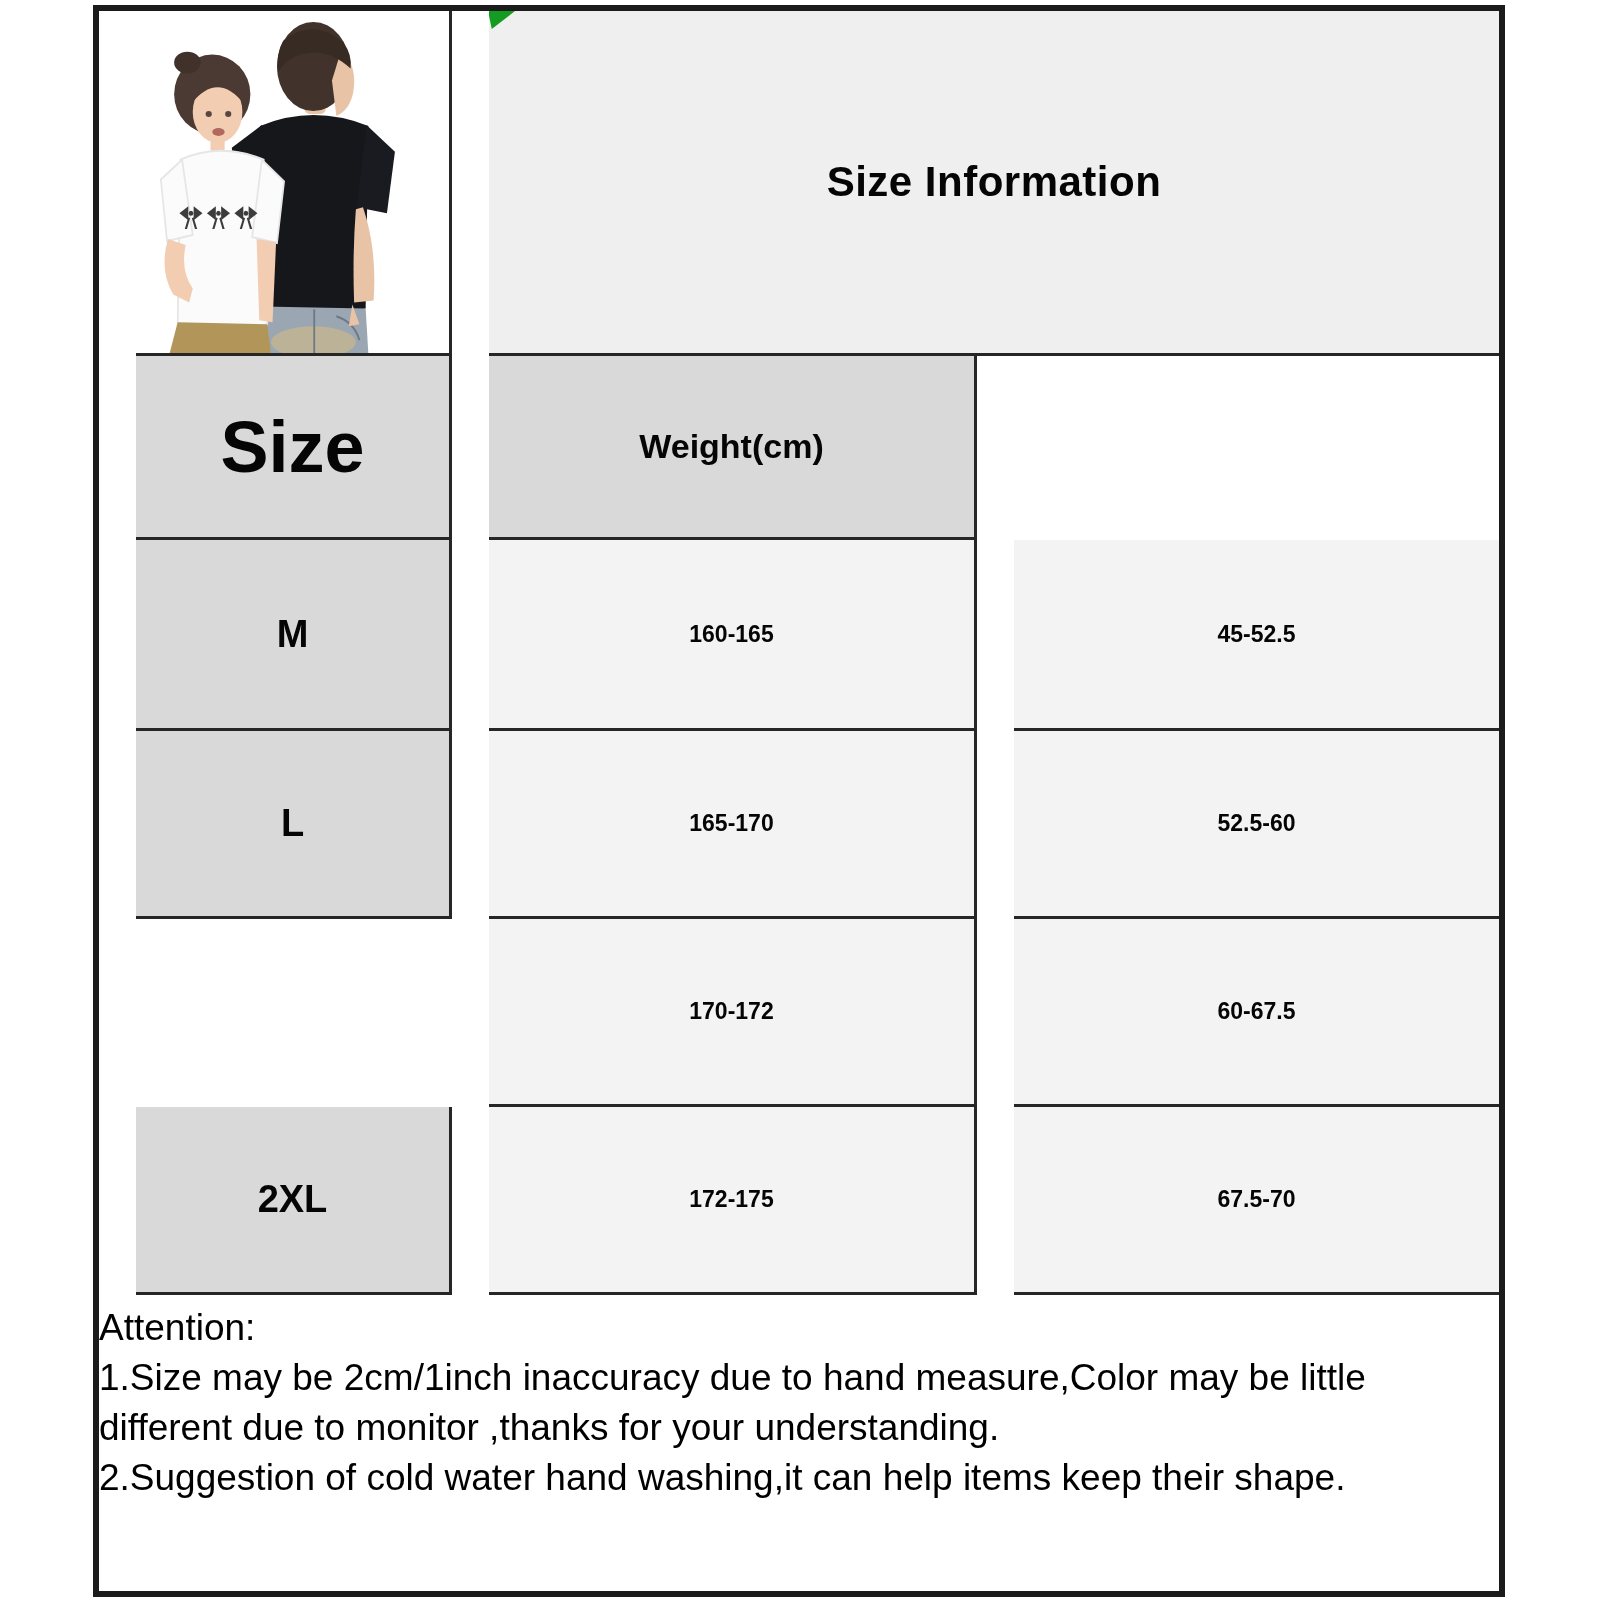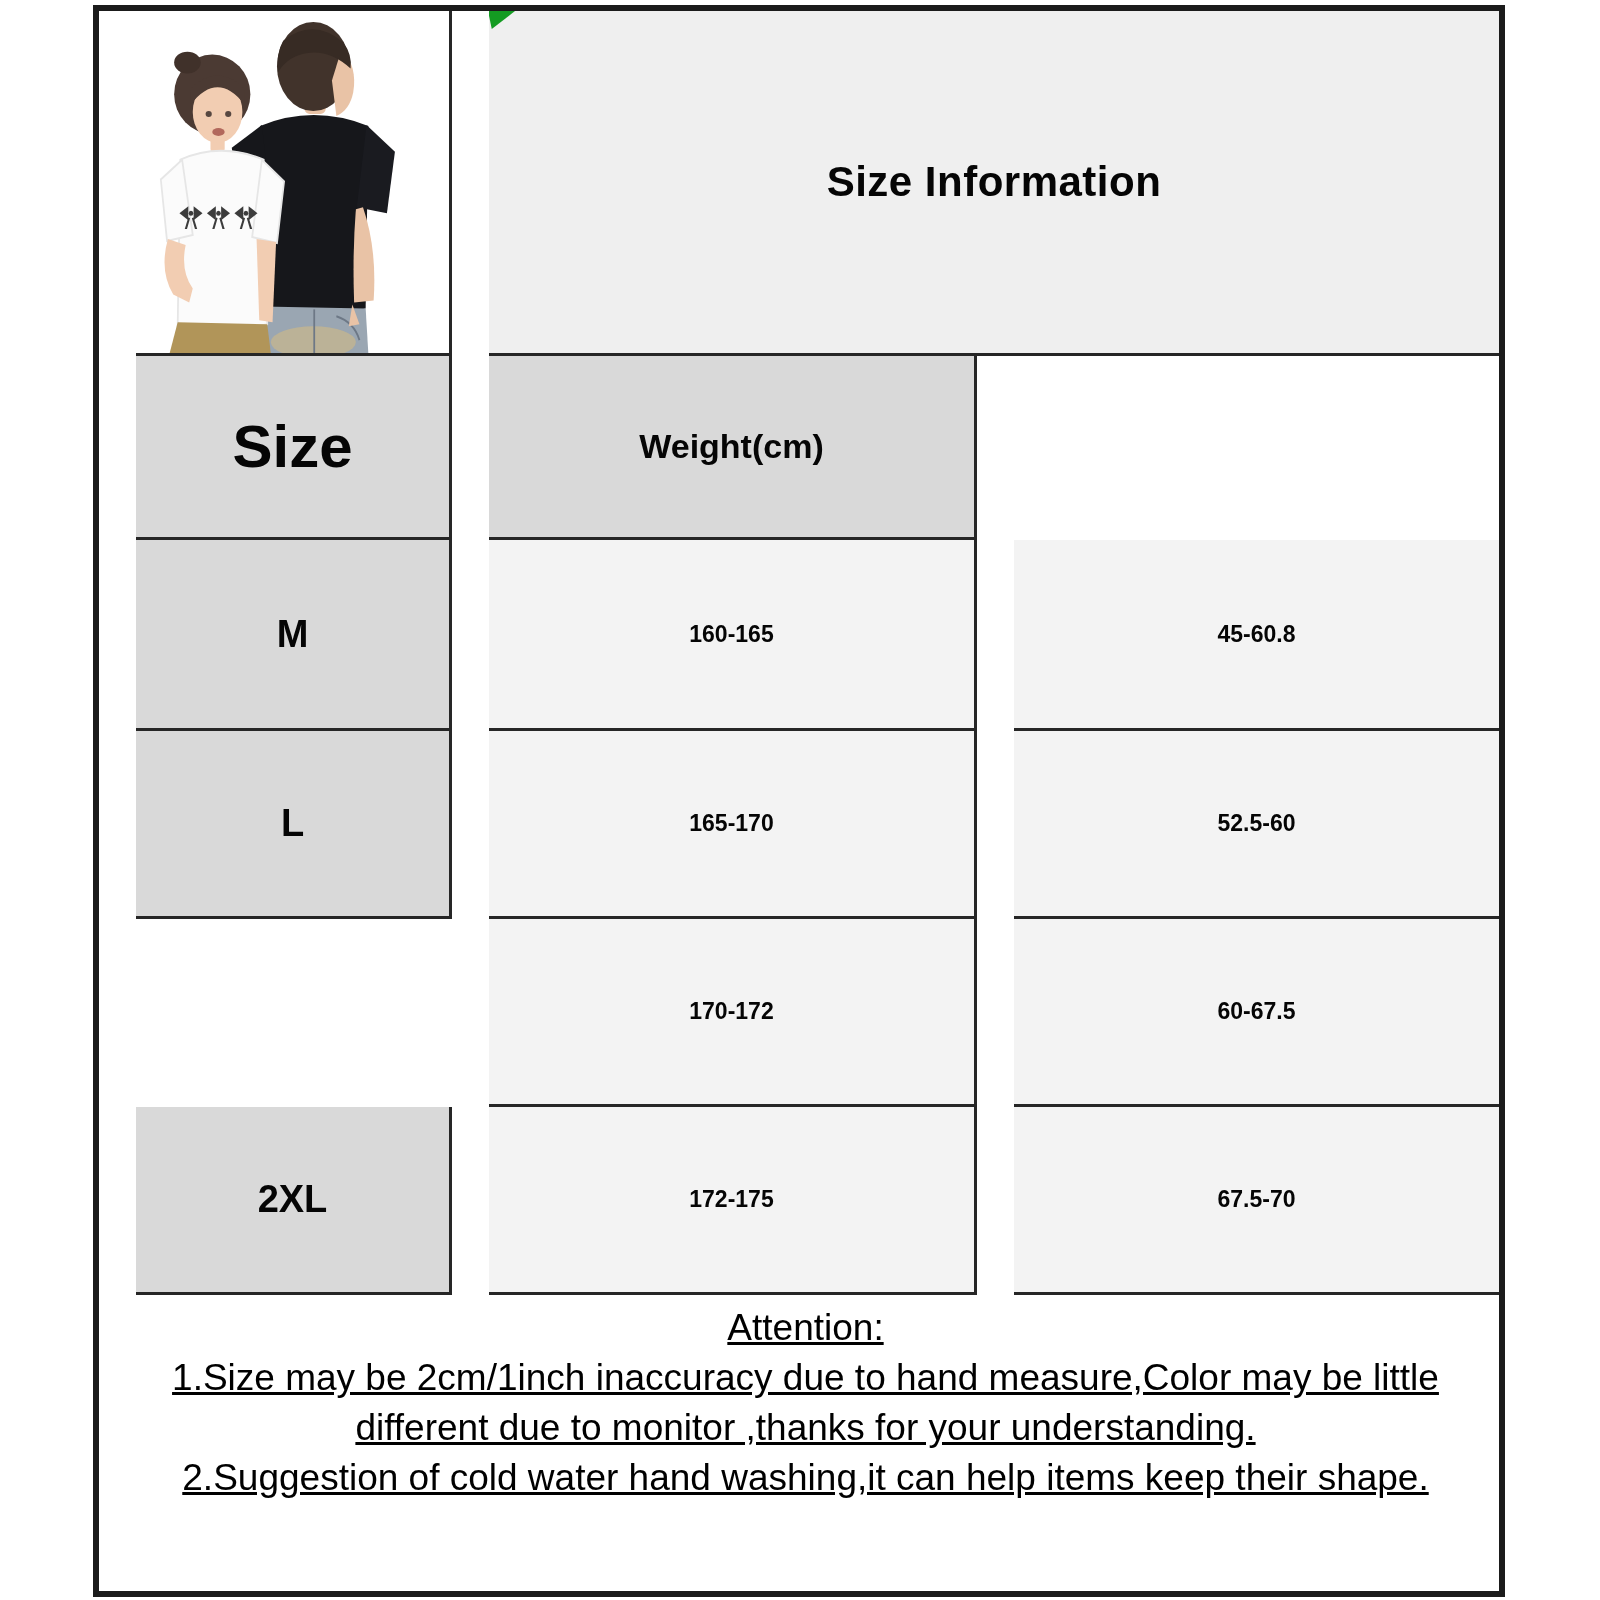--- a/index.html
+++ b/index.html
@@ -48,35 +48,34 @@
     position: absolute;
     left: -1px;
     top: 0;
     width: 27px;
     height: 18px;
     background: #149b22;
     clip-path: polygon(0 0, 100% 0, 14% 100%);
   }
 
   .head-cell  { background: #d9d9d9; font-weight: bold; font-size: 34px; }
-  .size-head  { font-size: 60px; }
+  .size-head  { font-size: 72px; }
   .size-cell  { background: #d9d9d9; font-weight: bold; font-size: 38px; }
   .val-cell   { background: #f3f3f3; font-weight: bold; font-size: 23px; }
 
   .attention-cell {
     grid-column: 1 / 4;
     grid-row: 7;
     background: #ffffff;
     box-sizing: border-box;
-    padding: 8px 6px 0 19px;
+    padding: 8px 6px 0 0;
     font-size: 37px;
     line-height: 50px;
-    text-align: center;
+    text-align: left;
     color: #000000;
-    text-decoration: underline;
   }
   .attention-cell .note { margin: 0; }
 </style>
 </head>
 <body>
 
 <div id="canvas">
   <div id="sheet">
 
     <div class="cell photo-cell b-r b-b">
@@ -145,21 +144,21 @@
     <div class="cell title-cell b-b">
       <div class="corner-flag"></div>
       <span class="title-text">Size Information</span>
     </div>
 
     <div class="cell head-cell size-head b-r b-b" style="grid-column:1;grid-row:2">Size</div>
     <div class="cell head-cell b-r b-b" style="grid-column:2;grid-row:2">Weight(cm)</div>
 
     <div class="cell size-cell b-r b-b" style="grid-column:1;grid-row:3">M</div>
     <div class="cell val-cell b-r b-b" style="grid-column:2;grid-row:3">160-165</div>
-    <div class="cell val-cell b-b" style="grid-column:3;grid-row:3">45-60.8</div>
+    <div class="cell val-cell b-b" style="grid-column:3;grid-row:3">45-52.5</div>
 
     <div class="cell size-cell b-r b-b" style="grid-column:1;grid-row:4">L</div>
     <div class="cell val-cell b-r b-b" style="grid-column:2;grid-row:4">165-170</div>
     <div class="cell val-cell b-b" style="grid-column:3;grid-row:4">52.5-60</div>
 
     <div class="cell val-cell b-r b-b" style="grid-column:2;grid-row:5">170-172</div>
     <div class="cell val-cell b-b" style="grid-column:3;grid-row:5">60-67.5</div>
 
     <div class="cell size-cell b-r b-b" style="grid-column:1;grid-row:6">2XL</div>
     <div class="cell val-cell b-r b-b" style="grid-column:2;grid-row:6">172-175</div>

